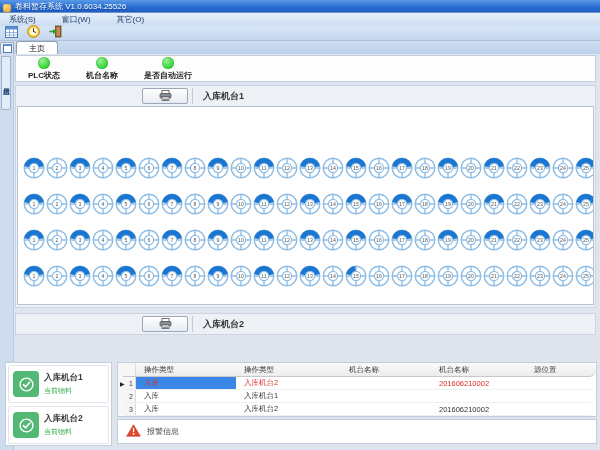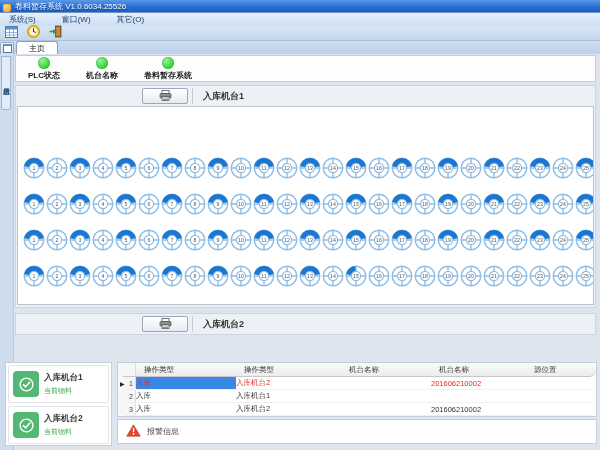--- a/index.html
+++ b/index.html
@@ -75,21 +75,21 @@
   .card-texts{display:flex;flex-direction:column;gap:2px;}
   .card-title{font-size:8.5px;font-weight:bold;color:#3a3a3a;white-space:nowrap;}
   .card-sub{font-size:7px;color:#3cb054;white-space:nowrap;}
 
   .data-table{position:absolute;left:117px;top:308px;width:480px;height:55px;background:#fff;
     border:1px solid #c3cddb;box-sizing:border-box;overflow:hidden;}
   .trow{display:grid;grid-template-columns:18px 100px 105px 90px 95px 1fr;align-items:center;border-radius:7px;}
   .thead{height:13px;background:linear-gradient(#fafafa,#ececec);border-bottom:1px solid #c8c8c8;}
   .th{font-size:7.5px;color:#333;padding-left:8px;white-space:nowrap;overflow:hidden;}
   .tr{height:12px;border-bottom:1px solid #f0f0f0;}
-  .td{font-size:7.5px;color:#333;padding-left:0;white-space:nowrap;overflow:hidden;height:100%;display:flex;align-items:center;box-sizing:border-box;}
+  .td{font-size:7.5px;color:#333;padding-left:8px;white-space:nowrap;overflow:hidden;height:100%;display:flex;align-items:center;box-sizing:border-box;}
   .td-ind{font-size:7px;color:#444;background:#f6f6f6;border-right:1px solid #dcdcdc;height:100%;
     display:flex;align-items:center;justify-content:flex-end;padding:0 2px;box-sizing:border-box;gap:2px;}
   .row-arrow{font-size:6px;color:#222;margin-right:auto;}
   .alarm-text{color:#e02b2b;}
   .sel-cell{background:#3a87e8;}
 
   .alarm-bar{position:absolute;left:117px;top:365px;width:480px;height:25px;background:#fff;
     border:1px solid #c3cddb;box-sizing:border-box;display:flex;align-items:center;gap:6px;padding-left:8px;}
   .alarm-label{font-size:8px;color:#444;}
 </style>
@@ -151,21 +151,21 @@
         <div class="indicator">
           <span class="dot" style="background: radial-gradient(circle at 35% 30%, rgb(155, 240, 155), rgb(46, 211, 46) 70%); box-shadow: rgb(29, 143, 29) 0px 0px 1px inset;"></span>
           <span class="ind-label">PLC状态</span>
         </div>
         <div class="indicator">
           <span class="dot" style="background: radial-gradient(circle at 35% 30%, rgb(155, 240, 155), rgb(46, 211, 46) 70%); box-shadow: rgb(29, 143, 29) 0px 0px 1px inset;"></span>
           <span class="ind-label">机台名称</span>
         </div>
         <div class="indicator">
           <span class="dot" style="background: radial-gradient(circle at 35% 30%, rgb(155, 240, 155), rgb(46, 211, 46) 70%); box-shadow: rgb(29, 143, 29) 0px 0px 1px inset;"></span>
-          <span class="ind-label">卷料暂存系统</span>
+          <span class="ind-label">是否自动运行</span>
         </div>
       </div>
 
     <div class="group" id="group1">
       <div class="section-header">
         <span class="header-spacer"></span>
         <button class="printer-btn">
           <span>
             <svg width="13" height="11" viewBox="0 0 13 11">
               <rect x="3" y="0.5" width="7" height="3" fill="#fff" stroke="#555" stroke-width="0.8"></rect>

